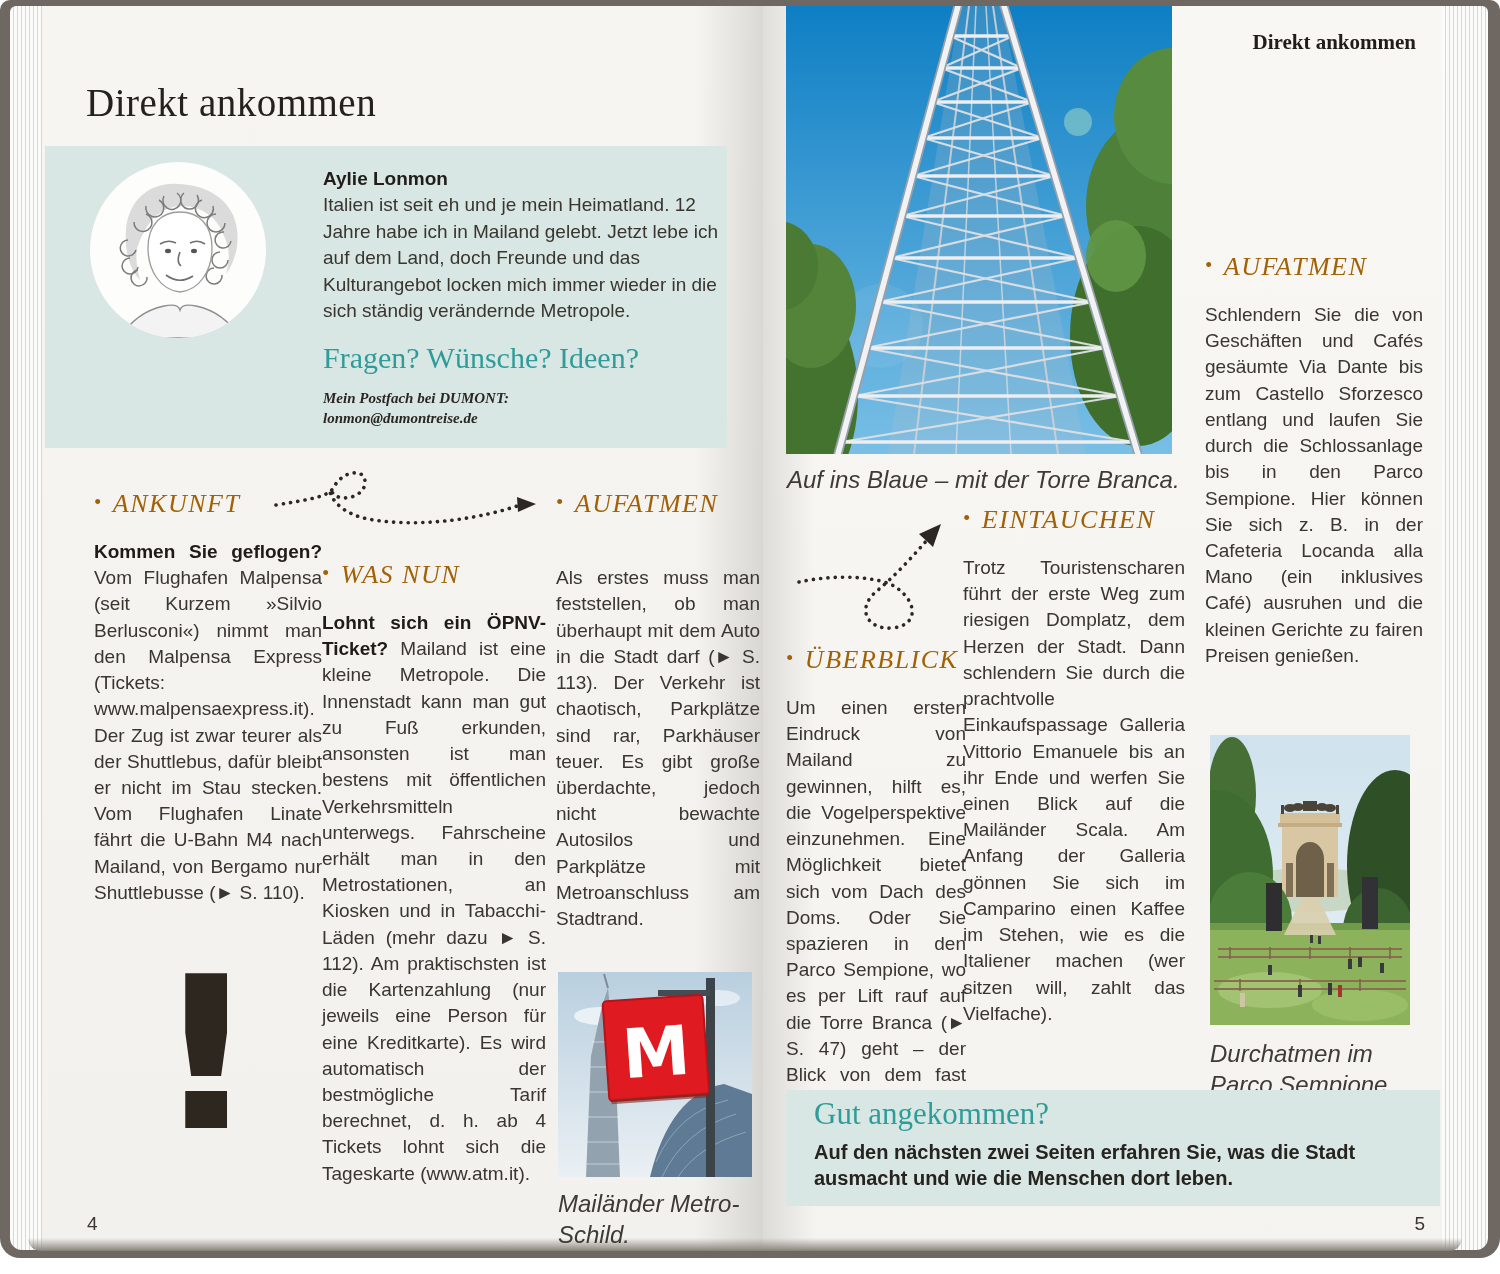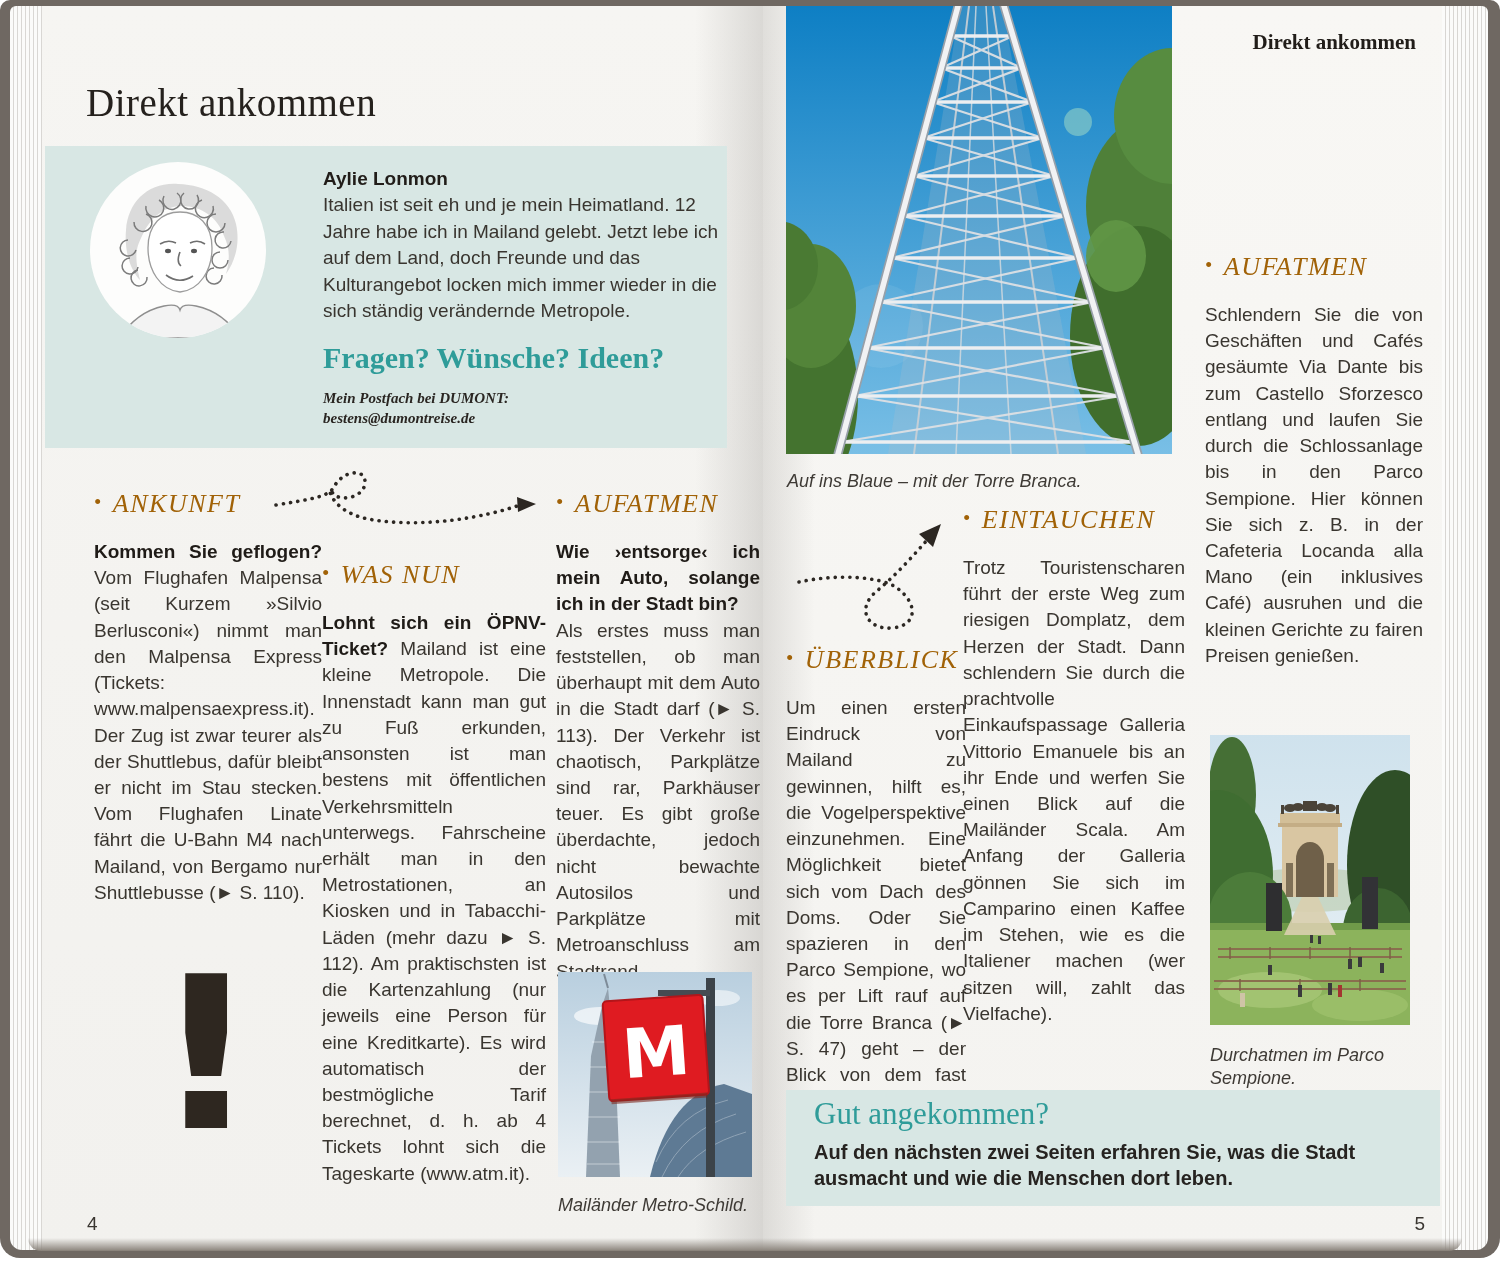--- a/index.html
+++ b/index.html
@@ -31,31 +31,31 @@
   .z{z-index:5;}
 
   
   .page-title{font-family:"Liberation Serif","DejaVu Serif",serif;font-size:39px;font-weight:500;
     letter-spacing:.5px;color:#25211d;}
   .run-head{font-family:"Liberation Serif","DejaVu Serif",serif;font-size:21px;font-weight:700;
     color:#211d19;text-align:right;}
   .panel{background:#d8e7e4;}
   .author-name{font-size:19px;font-weight:700;color:#211d19;margin:0 0 2px;}
   .author-bio{font-size:19px;line-height:1.40;margin:0;color:#39352f;}
-  .cta{font-family:"Liberation Serif","DejaVu Serif",serif;font-size:30px;color:#2f9c99;margin:16px 0 0;font-weight:bold;}
+  .cta{font-family:"Liberation Serif","DejaVu Serif",serif;font-size:30px;color:#2f9c99;margin:16px 0 0;}
   .mailbox{font-family:"Liberation Serif","DejaVu Serif",serif;font-style:italic;font-weight:700;
     font-size:15px;line-height:1.32;color:#2a2622;margin:14px 0 0;}
 
   .sec-head{font-family:Liberation Serif, serif;font-style:italic;
     font-size:26px;letter-spacing:1.5px;color:#a16207;white-space:nowrap;}
   .sec-head .bullet{font-style:normal;font-size:21px;margin-right:10px;position:relative;top:-3px;}
   .col p{font-size:19px;line-height:1.38;text-align:justify;margin:20px 0 0;
     hyphens:auto;-webkit-hyphens:auto;overflow-wrap:break-word;}
   .col b{color:#1f1b17;}
-  .caption{font-style:italic;font-size:18px;line-height:1.3;color:#3e3a35;margin-top:6px;}
+  .caption{font-style:italic;font-size:24px;line-height:1.3;color:#3e3a35;}
   .pagenum{font-size:19px;color:#3a3631;}
 
   .excl{font-family:"DejaVu Sans","Liberation Sans",sans-serif;font-size:212px;line-height:.78;
     font-weight:700;color:#2e2720;transform:scaleX(1.12);transform-origin:left top;}
 
   .gutbox{background:#d8e7e4;padding:6px 28px 0;box-sizing:border-box;}
   .gut-head{font-family:"Liberation Serif","DejaVu Serif",serif;font-size:31px;color:#2f9c99;margin:0;}
   .gut-body{font-size:20px;font-weight:700;line-height:1.32;color:#262320;margin:7px 0 0;max-width:545px;
     hyphens:auto;-webkit-hyphens:auto;}
   svg{display:block;}
@@ -110,41 +110,41 @@
     <ellipse cx="104" cy="89" rx="3" ry="2.2" fill="#555"></ellipse>
     <path d="M30,176 q16,-26 44,-32 q14,-3 16,4 q2,-7 16,-4 q28,6 44,32 Z" fill="#f3f3f3" stroke="#8e8e8e" stroke-width="1.4"></path>
   </g>
 </svg>
 
 <div class="abs z" style="left:323px;top:168px;width:398px;">
   <p class="author-name">Aylie Lonmon</p>
   <p class="author-bio">Italien ist seit eh und je mein Heimatland. 12 Jahre habe ich in Mailand gelebt. Jetzt lebe ich auf dem Land, doch Freunde und das Kulturangebot locken mich immer wieder in die sich ständig verändernde Metropole.</p>
   <p class="cta">Fragen? Wünsche? Ideen?</p>
   <p class="mailbox"><span>Mein Postfach bei DUMONT:</span><br>
-    <span>bestens@dumontreise.de</span></p>
+    <span>lonmon@dumontreise.de</span></p>
 </div>
 
 <svg class="abs z" style="left:270px;top:455px;" width="275" height="85" viewBox="0 0 275 85">
   <path d="M6,50 C42,44 58,42 64,32 C72,16 96,12 95,28 C94,43 68,48 62,37 C57,27 58,56 98,64 C152,74 216,62 250,50" fill="none" stroke="#2c2722" stroke-width="3.6" stroke-linecap="round" stroke-dasharray="0.1 7.2"></path>
   <polygon points="247,42 266,49 248,57" fill="#2c2722"></polygon>
 </svg>
 
 <div class="abs z col" style="left:87px;top:489px;width:228px;margin-left:7px;">
   <div class="sec-head"><span class="bullet">•</span><span>ANKUNFT</span></div>
   <p><b>Kommen Sie geflogen?</b> <span>Vom Flughafen Malpensa (seit Kurzem »Silvio Berlusconi«) nimmt man den Malpensa Express (Tickets: www.malpensaexpress.it). Der Zug ist zwar teurer als der Shuttlebus, dafür bleibt er nicht im Stau stecken. Vom Flughafen Linate fährt die U-Bahn M4 nach Mailand, von Bergamo nur Shuttlebusse (► S. 110).</span></p>
 </div>
 
 <div class="abs z col" style="left:322px;top:560px;width:224px;">
   <div class="sec-head"><span class="bullet">•</span><span>WAS NUN</span></div>
   <p><b>Lohnt sich ein ÖPNV-Ticket?</b> <span>Mailand ist eine kleine Metropole. Die Innenstadt kann man gut zu Fuß erkunden, ansonsten ist man bestens mit öffentlichen Verkehrsmitteln unterwegs. Fahrscheine erhält man in den Metrostationen, an Kiosken und in Tabacchi-Läden (mehr dazu ► S. 112). Am praktischsten ist die Kartenzahlung (nur jeweils eine Person für eine Kreditkarte). Es wird automatisch der bestmögliche Tarif berechnet, d. h. ab 4 Tickets lohnt sich die Tageskarte (www.atm.it).</span></p>
 </div>
 
 <div class="abs z col" style="left:556px;top:489px;width:204px;">
   <div class="sec-head"><span class="bullet">•</span><span>AUFATMEN</span></div>
-  <p><b>Wie ›entsorge‹ ich mein Auto, solange ich in der Stadt bin?</b><br><span>Als erstes muss man feststellen, ob man überhaupt mit dem Auto in die Stadt darf (► S. 113). Der Verkehr ist chaotisch, Parkplätze sind rar, Parkhäuser teuer. Es gibt große überdachte, jedoch nicht bewachte Autosilos und Parkplätze mit Metroanschluss am Stadtrand.</span></p>
+  <p><br><span>Als erstes muss man feststellen, ob man überhaupt mit dem Auto in die Stadt darf (► S. 113). Der Verkehr ist chaotisch, Parkplätze sind rar, Parkhäuser teuer. Es gibt große überdachte, jedoch nicht bewachte Autosilos und Parkplätze mit Metroanschluss am Stadtrand.</span></p>
 </div>
 
 <div class="abs z excl" style="left:152px;top:972px;">!</div>
 
 <svg class="abs z" style="left:558px;top:972px;" width="194" height="205" viewBox="0 0 194 205">
   <defs>
     <linearGradient id="msky" x1="0" y1="0" x2="0" y2="1">
       <stop offset="0" stop-color="#b9cfdf"></stop>
         <stop offset="1" stop-color="#eaf0f4"></stop>
     </linearGradient>

